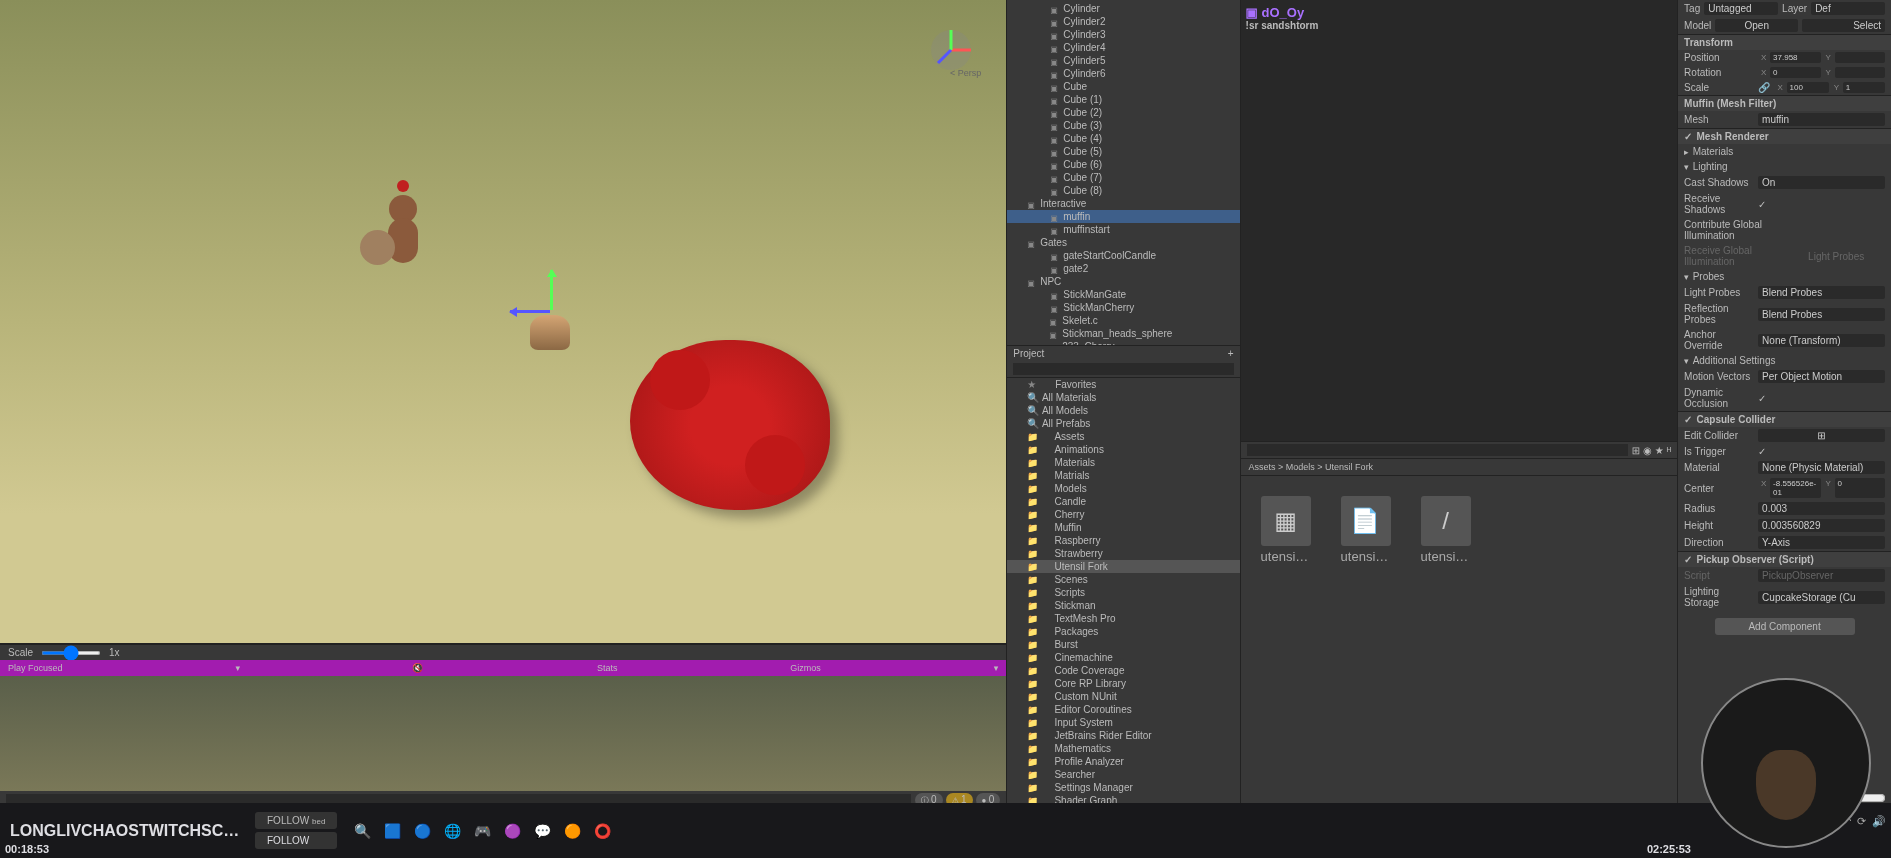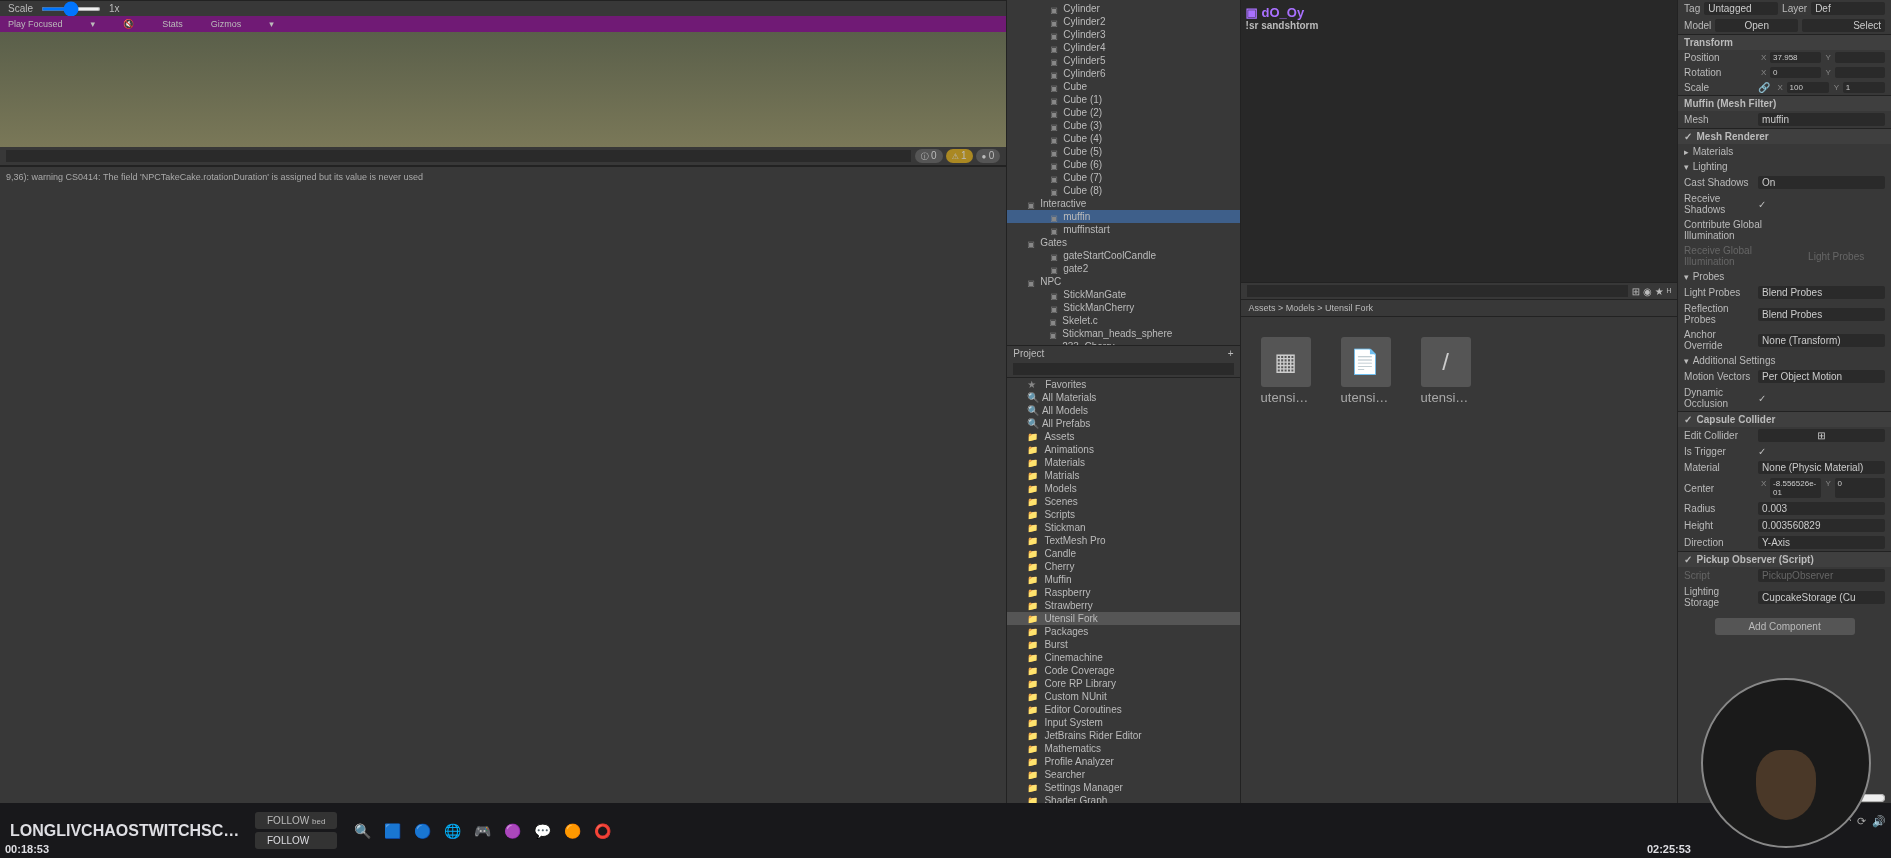--- a/index.html
+++ b/index.html
@@ -22,44 +22,44 @@
 .char-shield{position:absolute;width:35px;height:35px;background:#a08060;border-radius:50%;left:-20px;top:35px}
 .muffin-obj{width:40px;height:35px;left:530px;top:315px;background:linear-gradient(#d4a574,#8b6844);border-radius:40% 40% 20% 20%}
 .gizmo-arrows{position:absolute;left:520px;top:270px;width:80px;height:80px}
 .arr{position:absolute;width:3px;height:40px}
 .arr-y{background:#5f5;left:30px;top:0}
 .arr-y::after{content:'';position:absolute;top:-6px;left:-3px;border:5px solid transparent;border-bottom:8px solid #5f5}
 .arr-x{background:#55f;width:40px;height:3px;top:40px;left:-10px}
 .arr-x::after{content:'';position:absolute;left:-6px;top:-3px;border:5px solid transparent;border-right:8px solid #55f}
 .scale-bar{height:16px;background:#383838;border-top:1px solid #222;display:flex;align-items:center;padding:0 8px;gap:8px}
 .scale-bar input[type=range]{width:60px;height:4px}
-.play-bar{height:16px;background:#701a75;display:flex;align-items:center;justify-content:flex-start;gap:28px;padding:0 8px}
+.play-bar{height:16px;background:#a21caf;display:flex;align-items:center;justify-content:space-between;gap:28px;padding:0 8px}
 .play-bar span{font-size:9px}
 .game-view{height:115px;background:linear-gradient(180deg,#5a5f4a 0%,#7a7858 100%)}
 .console{height:20px;background:#383838;border-top:1px solid #222;display:flex;align-items:center;padding:0 6px}
 .console-msg{font-size:9px;color:#aaa;flex:1}
 .badge{background:#555;border-radius:8px;padding:1px 6px;font-size:8px}
 .badge.warn{background:#aa8822}
 .mid-col{width:240px;background:#383838;display:flex;flex-direction:column;border-left:1px solid #222}
 .hierarchy{flex:0 0 345px;overflow-y:auto;padding:2px 0}
 .h-item{padding:1px 4px 1px 20px;font-size:10px;white-space:nowrap;cursor:pointer;display:flex;align-items:center;gap:3px}
 .h-item.sel{background:#3e5f8a;color:#fff}
 .h-item .ico{width:10px;height:10px;display:inline-block}
 .h-item .ico::before{content:'▣';font-size:8px;color:#888}
 .h-item.prefab{color:#6699dd}
 .indent-1{padding-left:43px}
 .indent-2{padding-left:42px}
 .project-panel{flex:1;border-top:1px solid #222;overflow-y:auto}
 .p-header{padding:2px 6px;font-size:10px;display:flex;align-items:center}
-.p-item{padding:1px 4px 1px 20px;font-size:10px;display:flex;align-items:center;gap:6px;cursor:pointer}
+.p-item{padding:1px 4px 1px 20px;font-size:10px;display:flex;align-items:center;gap:16px;cursor:pointer}
 .p-item.sel{background:#555}
 .p-item .fico::before{content:'📁';font-size:9px}
 .p-star::before{content:'★';color:#888;margin-right:3px}
 .right-col{width:450px;display:flex;flex-direction:column;border-left:1px solid #222}
-.overlay-area{height:282px;background:#282828;position:relative}
+.overlay-area{height:441px;background:#282828;position:relative}
 .twitch-overlay{position:absolute;top:5px;left:5px;color:#fff;font-size:20px;font-weight:bold}
 .twitch-name{color:#a970ff;font-size:13px;font-weight:bold}
 .twitch-ico{color:#a970ff;font-size:13px}
 .asset-browser{flex:1;background:#383838;border-top:1px solid #222}
 .breadcrumb{padding:3px 8px;font-size:9px;border-bottom:1px solid #222}
 .asset-grid{display:flex;gap:30px;padding:20px}
 .asset-item{width:50px;text-align:center}
 .asset-thumb{width:50px;height:50px;background:#555;border-radius:3px;margin-bottom:3px;display:flex;align-items:center;justify-content:center;font-size:24px;color:#ccc}
 .asset-label{font-size:13px;color:#aaa;overflow:hidden;text-overflow:ellipsis;white-space:nowrap}
 .inspector{width:220px;background:#383838;border-left:1px solid #222;padding:0;overflow-y:auto}
@@ -90,20 +90,43 @@
 .slider-bottom{position:absolute;right:5px;bottom:50px;width:100px}
 .search-row{display:flex;align-items:center;padding:2px 6px;border-bottom:1px solid #222;gap:4px}
 .search-row input{flex:1;background:#2a2a2a;border:none;color:#ccc;padding:1px 4px;font-size:9px}
 .toolbar-icons{display:flex;gap:3px;font-size:10px}
 </style>
 </head>
 <body>
 
 <div class="main">
   <div class="left-col">
+    <div class="scene-view">
+      <div class="scene-gizmo">
+        <svg viewBox="0 0 50 50">
+            <circle cx="25" cy="25" r="20" fill="#888" opacity="0.3"></circle>
+            <line x1="25" y1="25" x2="45" y2="25" stroke="#f55" stroke-width="3"></line>
+            <line x1="25" y1="25" x2="25" y2="5" stroke="#5f5" stroke-width="3"></line>
+            <line x1="25" y1="25" x2="12" y2="38" stroke="#55f" stroke-width="3"></line>
+          </svg>
+      </div>
+      <div class="persp-label">&lt; Persp</div>
+      <div class="scene-obj character">
+        <div class="char-ball"></div>
+          <div class="char-head"></div>
+          <div class="char-body"></div>
+          <div class="char-shield"></div>
+      </div>
+      <div class="scene-obj muffin-obj"></div>
+      <div class="gizmo-arrows">
+        <div class="arr arr-y"></div>
+          <div class="arr arr-x"></div>
+      </div>
+      <div class="scene-obj raspberry"></div>
+    </div>
     <div class="scale-bar">
       <span>Scale</span>
       <input type="range" value="50" style="">
       <span>1x</span>
       <div style="flex:1"></div>
     </div>
     <div class="play-bar">
       <span>Play Focused</span>
       <span>▾</span>
       <span>🔇</span>
@@ -275,38 +298,20 @@
           </div>
           <div class="p-item indent-1">
             <span class="fico"></span>
             <span>Matrials</span>
           </div>
           <div class="p-item indent-1">
             <span class="fico"></span>
             <span>Models</span>
           </div>
         </div>
-      <div id="other-folders">
-          <div class="p-item indent-1">
-            <span class="fico"></span>
-            <span>Scenes</span>
-          </div>
-          <div class="p-item indent-1">
-            <span class="fico"></span>
-            <span>Scripts</span>
-          </div>
-          <div class="p-item indent-1">
-            <span class="fico"></span>
-            <span>Stickman</span>
-          </div>
-          <div class="p-item indent-1">
-            <span class="fico"></span>
-            <span>TextMesh Pro</span>
-          </div>
-        </div>
       <div id="model-folders">
           <div class="p-item indent-2">
             <span class="fico"></span>
             <span>Candle</span>
           </div>
           <div class="p-item indent-2">
             <span class="fico"></span>
             <span>Cherry</span>
           </div>
           <div class="p-item indent-2">
@@ -317,20 +322,38 @@
             <span class="fico"></span>
             <span>Raspberry</span>
           </div>
           <div class="p-item indent-2">
             <span class="fico"></span>
             <span>Strawberry</span>
           </div>
           <div class="p-item indent-2 sel">
             <span class="fico"></span>
             <span>Utensil Fork</span>
+          </div>
+        </div>
+      <div id="other-folders">
+          <div class="p-item indent-1">
+            <span class="fico"></span>
+            <span>Scenes</span>
+          </div>
+          <div class="p-item indent-1">
+            <span class="fico"></span>
+            <span>Scripts</span>
+          </div>
+          <div class="p-item indent-1">
+            <span class="fico"></span>
+            <span>Stickman</span>
+          </div>
+          <div class="p-item indent-1">
+            <span class="fico"></span>
+            <span>TextMesh Pro</span>
           </div>
         </div>
       <div class="p-item">
           <span class="fico"></span>
           <span>Packages</span>
         </div>
       <div id="package-list">
           <div class="p-item indent-1">
             <span class="fico"></span>
             <span>Burst</span>

